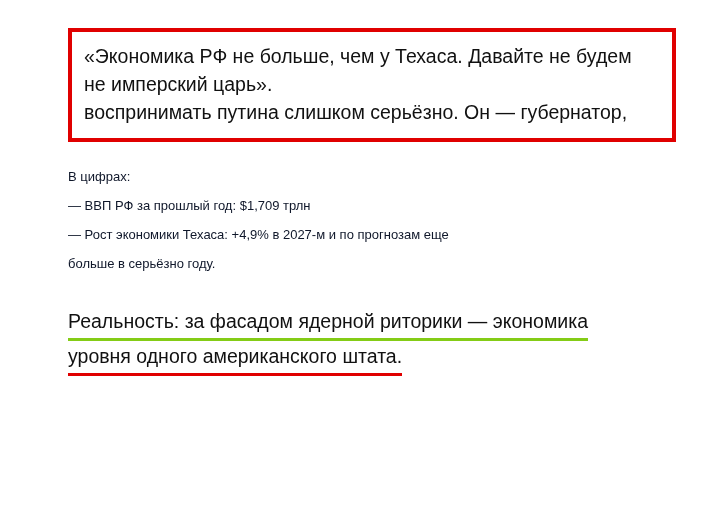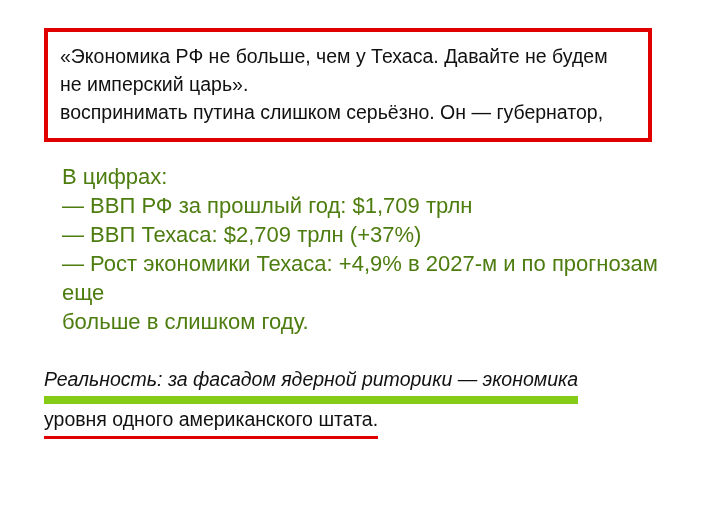--- a/index.html
+++ b/index.html
@@ -12,65 +12,63 @@
     background: #ffffff;
     font-family: "Liberation Sans", sans-serif;
     color: #111111;
     overflow: hidden;
   }
   .page {
     position: relative;
     width: 713px;
     height: 510px;
     box-sizing: border-box;
-    padding: 28px 44px 0 44px;
+    padding: 28px 44px 0 68px;
   }
   .quote-box {
     border: 4px solid #e00000;
     padding: 10px 12px 12px 12px;
     margin: 0 0 0 0;
     width: 608px;
     box-sizing: border-box;
   }
   .quote-text {
     font-size: 19.5px;
     line-height: 28px;
     color: #111111;
     white-space: pre-wrap;
   }
   .facts {
     margin-top: 20px;
     width: 620px;
   }
   .facts-line {
-    font-size: 22px;
+    font-size: 13px;
     line-height: 29px;
-    color: #4d7c0f;
+    color: #0f172a;
     white-space: pre-wrap;
-    margin-left: 18px;
   }
   .spacer {
     height: 28px;
   }
   .conclusion {
     width: 620px;
     position: relative;
   }
   .concl-line {
     font-size: 19.5px;
     line-height: 31px;
     color: #111111;
     white-space: pre-wrap;
     display: inline-block;
     position: relative;
   }
   .concl-line.u1 {
-    border-bottom: 8px solid #84cc16;
+    border-bottom: 3px solid #84cc16;
     padding-bottom: 1px;
-    font-style: italic;
   }
   .concl-line.u2 {
     border-bottom: 3px solid #e00000;
     padding-bottom: 1px;
     text-align: right;
   }
   .concl-row {
     line-height: 31px;
   }
 </style>
@@ -81,23 +79,22 @@
 
   <div class="quote-box">
     <div class="quote-text">«Экономика РФ не больше, чем у Техаса. Давайте не будем</div>
     <div class="quote-text">не имперский царь».</div>
     <div class="quote-text">воспринимать путина слишком серьёзно. Он — губернатор,</div>
   </div>
 
   <div class="facts">
     <div class="facts-line">В цифрах:</div>
     <div class="facts-line">— ВВП РФ за прошлый год: $1,709 трлн</div>
-    <div class="facts-line">— ВВП Техаса: $2,709 трлн (+37%)</div>
     <div class="facts-line">— Рост экономики Техаса: +4,9% в 2027-м и по прогнозам еще</div>
-    <div class="facts-line">больше в слишком году.</div>
+    <div class="facts-line">больше в серьёзно году.</div>
   </div>
 
   <div class="spacer"></div>
 
   <div class="conclusion">
     <div class="concl-row">
       <span class="concl-line u1">Реальность: за фасадом ядерной риторики — экономика</span>
     </div>
     <div class="concl-row">
       <span class="concl-line u2">уровня одного американского штата.</span>

